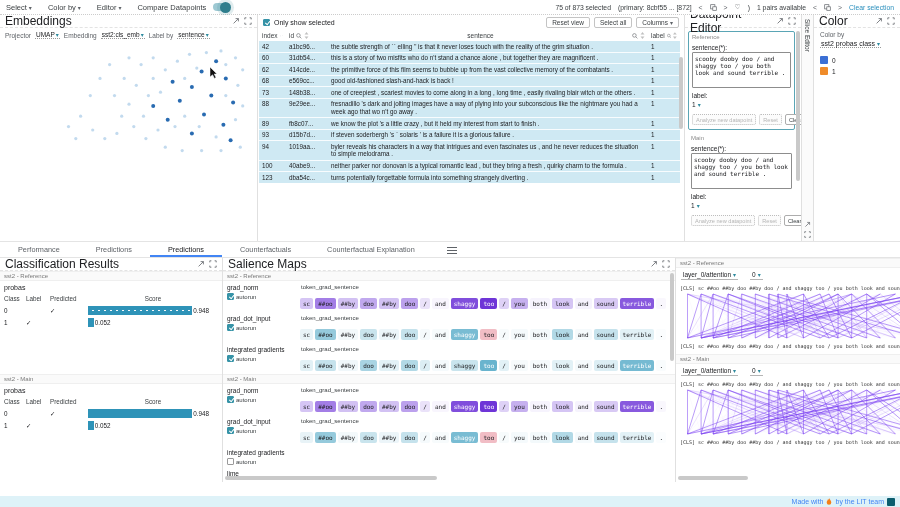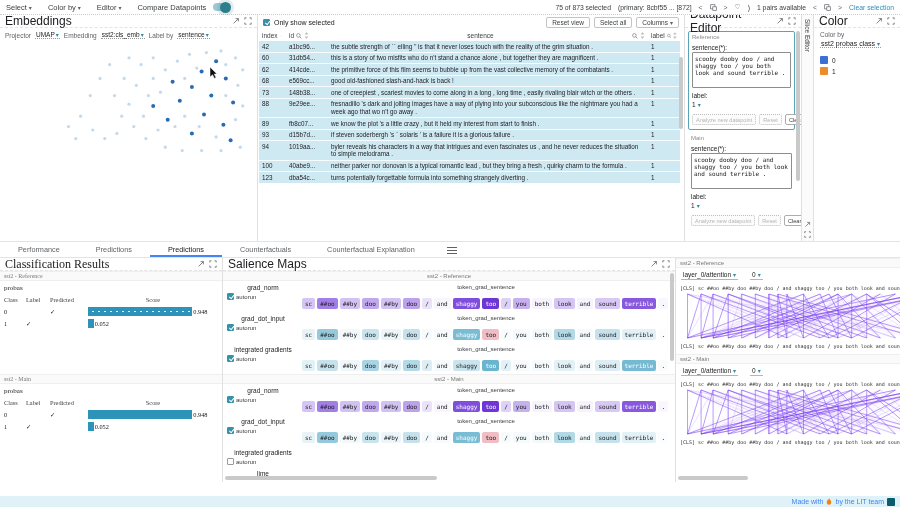--- a/index.html
+++ b/index.html
@@ -72,22 +72,22 @@
 .cp-val{display:flex;align-items:center;gap:2px;border-bottom:1px dotted #999;width:fit-content;padding:0 1px;margin-bottom:8px;cursor:pointer;font-size:7px;}
 .leg-row{display:flex;align-items:center;gap:4px;margin-bottom:3px;font-size:6.5px;}
 .swatch{width:8px;height:8px;border-radius:1px;display:inline-block;}
 
 .tabbar{height:16px;display:flex;align-items:stretch;border-bottom:1px solid #e4e4e4;position:relative;background:#fff;}
 .tab{font-size:7.3px;color:#5f6368;display:flex;align-items:center;padding:0 18px;cursor:pointer;}
 .tab.active{color:#202124;box-shadow:inset 0 -2px 0 #4285f4;}
 .draghandle{position:absolute;left:447px;top:5px;width:10px;height:7px;background:repeating-linear-gradient(to bottom,#5f6368 0 1px,transparent 1px 3px);}
 
 .lower{display:flex;height:224px;}
-.p-cls{width:223px;font-family:Liberation Serif, serif;}
-.p-sal{width:453px;text-align:center;}
+.p-cls{width:223px;}
+.p-sal{width:453px;}
 .p-att{flex:1;border-right:none;}
 .cls-body{height:93px;padding:2px 4px;}
 .field-name{font-size:7px;margin:1px 0 2px;}
 .cls-row{display:grid;grid-template-columns:22px 24px 38px 1fr;align-items:center;height:12px;font-size:6.3px;}
 .cls-row.cls-head{color:#3c4043;height:11px;}
 .cls-head .cc3{text-align:center;}
 .scorecell{display:flex;align-items:center;}
 .scorebar{height:9px;background:#2e93b8;display:inline-block;flex:none;}
 .scorebar.dotted{background-image:radial-gradient(circle,rgba(255,255,255,.95) .6px,transparent .9px);background-size:6px 5px;background-position:2px 2px;}
 .scoreval{font-size:6.3px;margin-left:1px;}

